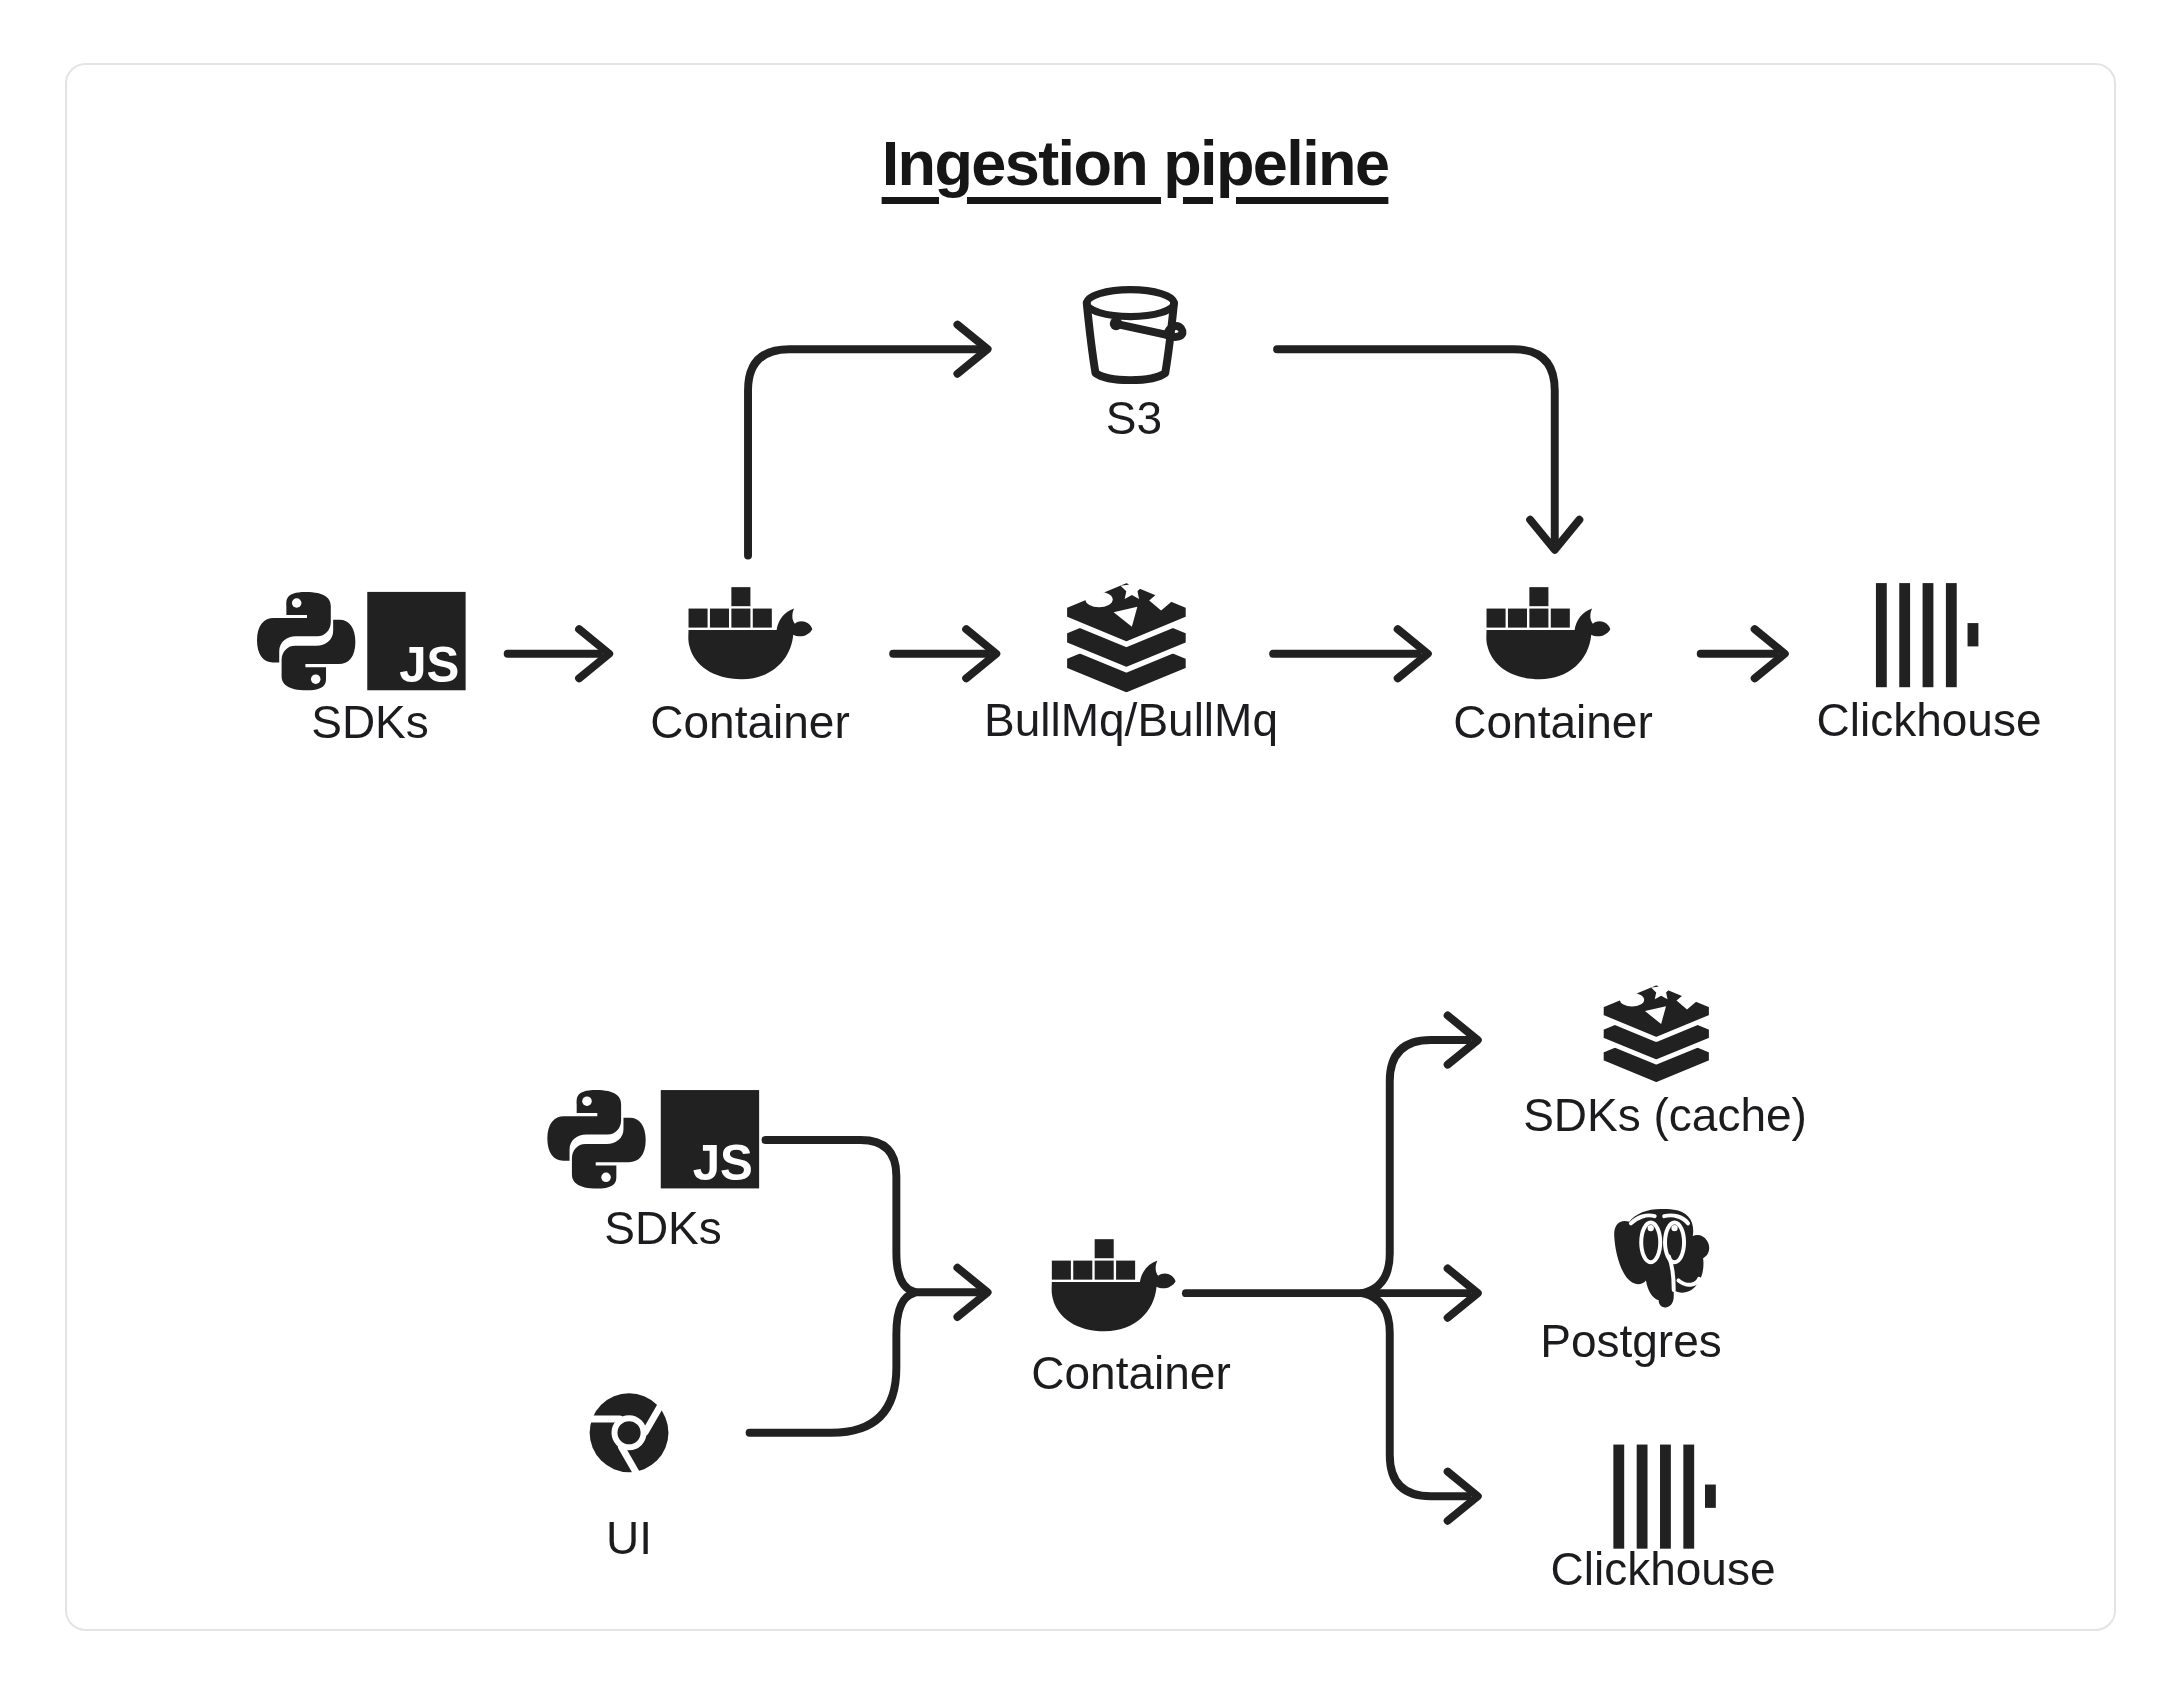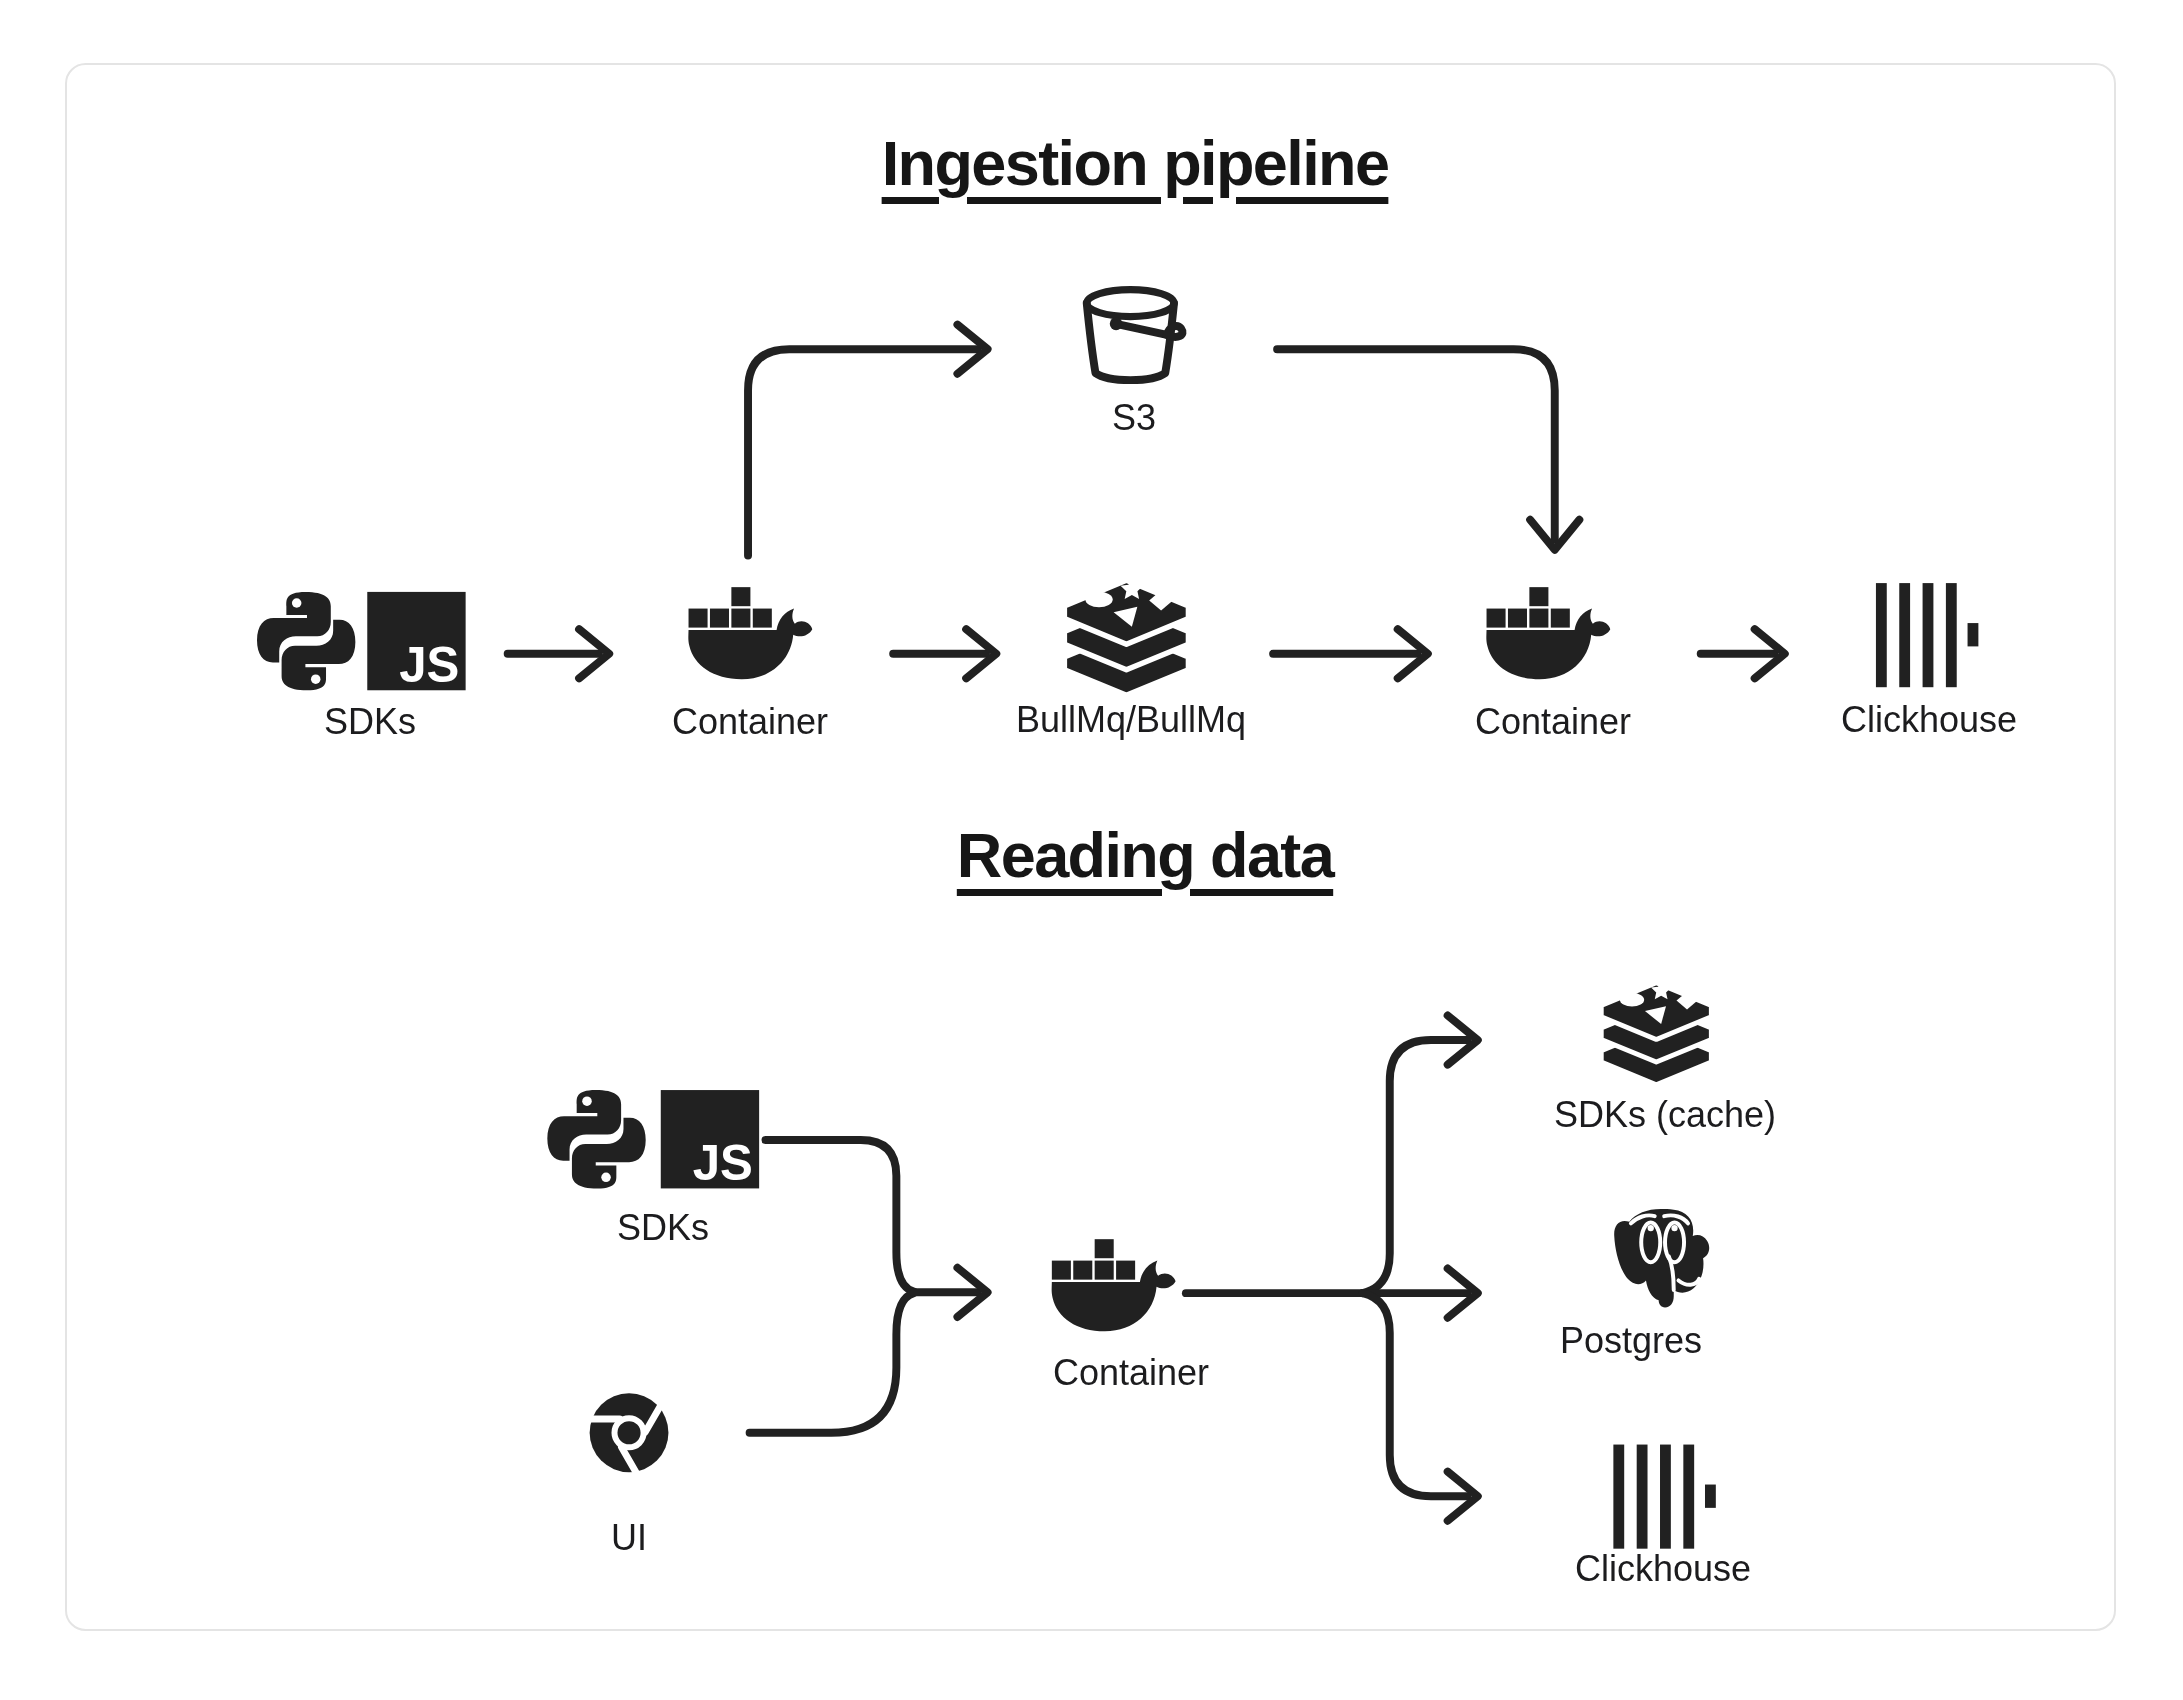--- a/index.html
+++ b/index.html
@@ -1,21 +1,21 @@
 <!DOCTYPE html>
 <html style="font-size:12.7px"><head>
 <meta charset="utf-8">
 <style>
   html,body{margin:0;padding:0;background:#ffffff;}
   .page{position:relative;width:2183px;height:1701px;background:#ffffff;overflow:hidden;
         font-family:"Liberation Sans", sans-serif;}
   .card{position:absolute;left:65px;top:63px;width:2051px;height:1568px;
         background:#ffffff;border:2.4px solid #e4e4e4;border-radius:20.6px;box-sizing:border-box;}
   .scene{position:absolute;left:0;top:0;}
-  .lbl{position:absolute;transform:translate(-50%,-50%);font-size:36px;color:#1c1c1e;
+  .lbl{position:absolute;transform:translate(-50%,-50%);font-size:46px;color:#1c1c1e;
        white-space:nowrap;line-height:1.1;}
   .title{position:absolute;transform:translate(-50%,-50%);font-size:63px;font-weight:700;
          letter-spacing:-1.6px;color:#161616;white-space:nowrap;
          text-decoration:underline;text-decoration-thickness:7.1px;text-underline-offset:12px;
          text-decoration-skip-ink:auto;}
   .stroke{fill:none;stroke:#212121;stroke-width:10;stroke-linecap:round;stroke-linejoin:round;}
   .head{fill:none;stroke:#212121;stroke-width:10;stroke-linecap:round;stroke-linejoin:round;}
   .wseam{fill:#212121;stroke:#ffffff;stroke-width:6;stroke-linejoin:round;}
   .wline{fill:none;stroke:#ffffff;stroke-linecap:round;}
 </style>
@@ -158,21 +158,20 @@
     <use href="#sym-python" transform="translate(752,1436)"></use>
     <use href="#sym-js" transform="translate(895,1436)"></use>
     <use href="#sym-chrome" transform="translate(793,1806) scale(1.08)"></use>
     <use href="#sym-docker" transform="translate(1399,1628)"></use>
     <use href="#sym-redis" transform="translate(2088,1304) scale(1.02)"></use>
     <use href="#sym-postgres" transform="translate(2096,1586)"></use>
     <use href="#sym-clickhouse" transform="translate(2099,1886) scale(1.05)"></use>
   </svg>
 
   <div class="title" style="left:1135px;top:163px">Ingestion pipeline</div>
-  <div class="title" style="left:1145px;top:855px">Reading data</div>
 
   <div class="lbl" style="left:370px;top:722px">SDKs</div>
   <div class="lbl" style="left:750px;top:722px">Container</div>
   <div class="lbl" style="left:1131px;top:720px">BullMq/BullMq</div>
   <div class="lbl" style="left:1553px;top:722px">Container</div>
   <div class="lbl" style="left:1929px;top:720px">Clickhouse</div>
   <div class="lbl" style="left:1134px;top:418px">S3</div>
 
   <div class="lbl" style="left:663px;top:1228px">SDKs</div>
   <div class="lbl" style="left:629px;top:1538px">UI</div>

